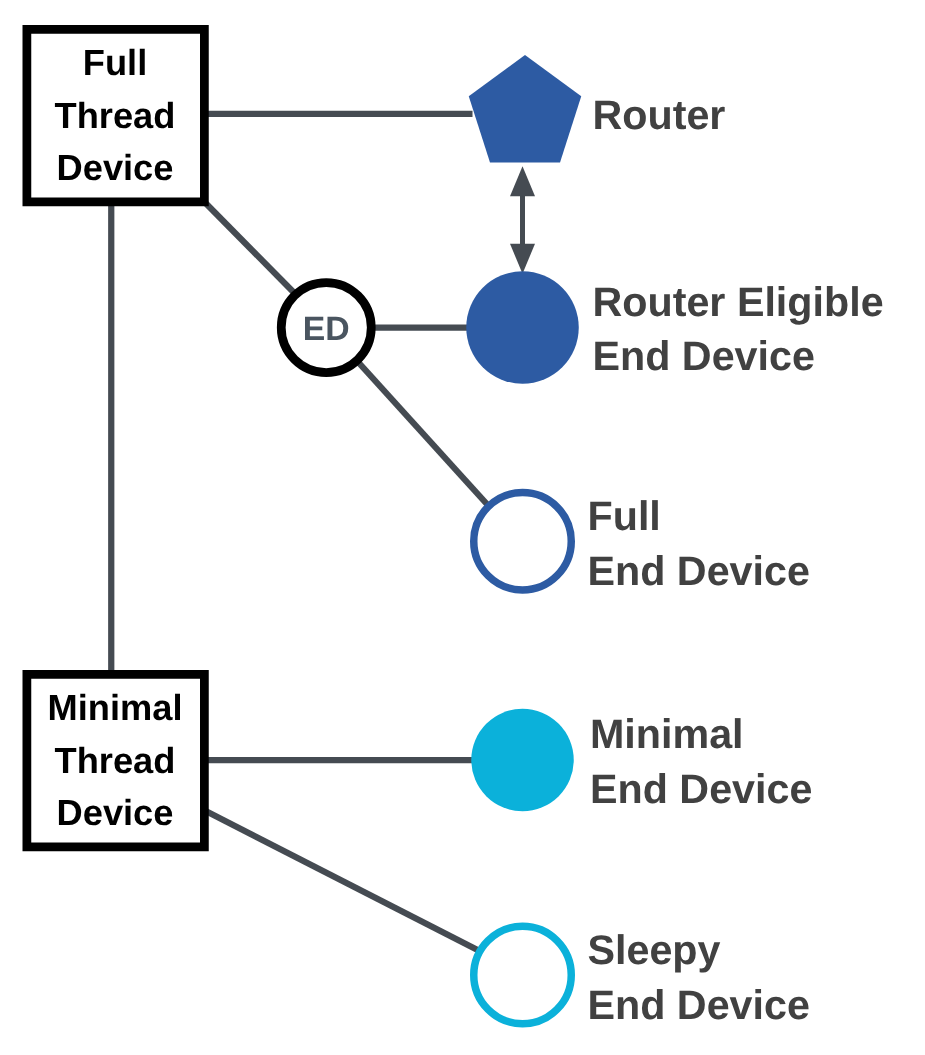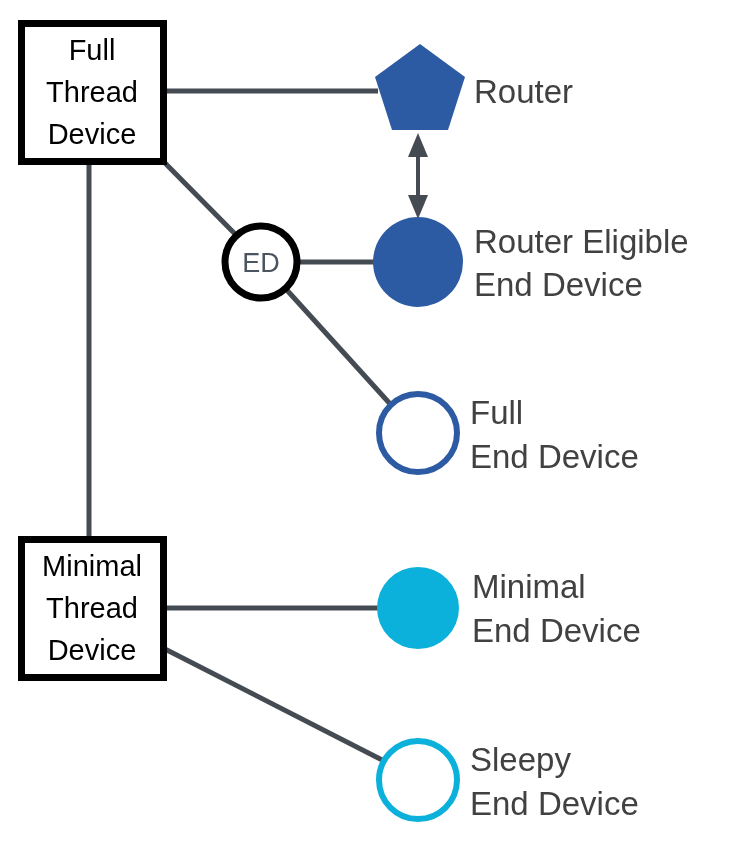--- a/index.html
+++ b/index.html
@@ -10,20 +10,21 @@
   body {
     width: 740px;
     height: 844px;
     font-family: "Liberation Sans", sans-serif;
     overflow: hidden;
   }
   #diagram-root {
     position: relative;
     width: 740px;
     height: 840px;
+    font-weight: bold;
   }
   svg#thread-device-diagram {
     display: block;
     width: 740px;
     height: 844px;
   }
   .node-box-shape {
     fill: #ffffff;
     stroke: #000000;
     stroke-width: 7;

